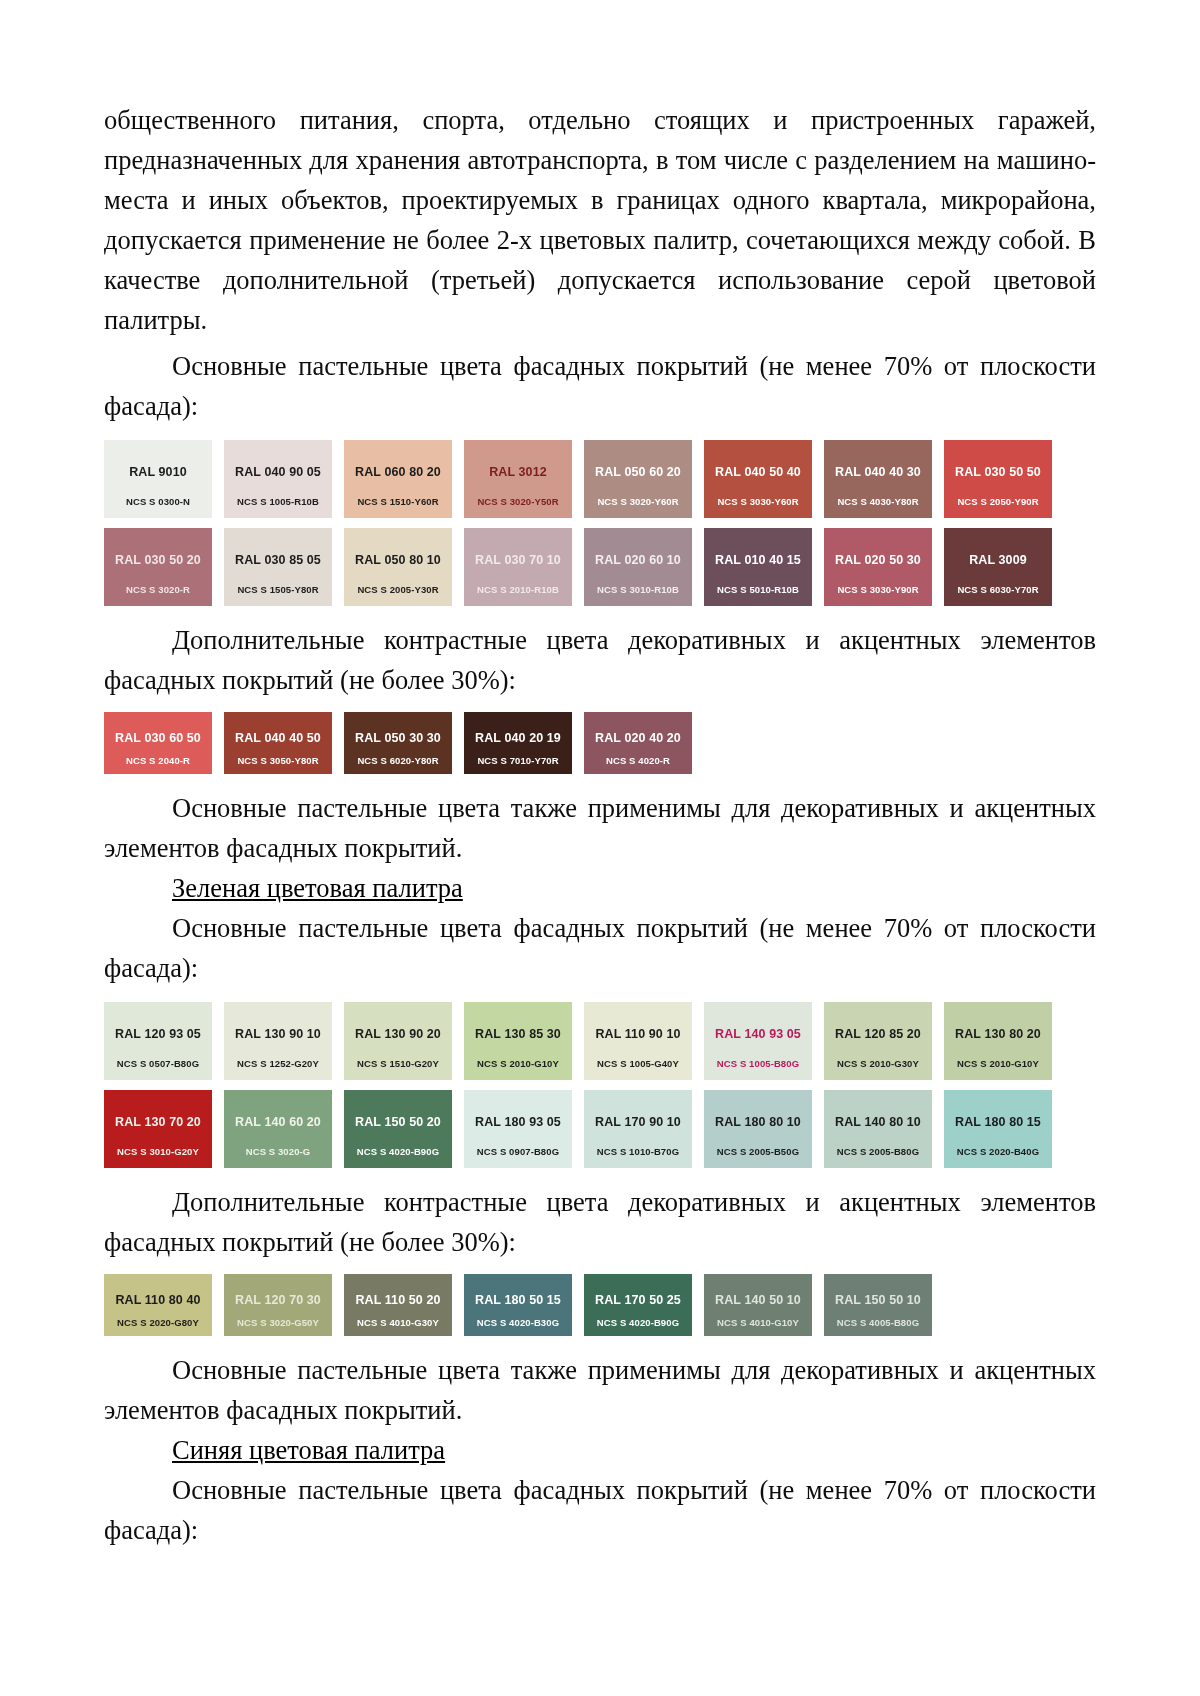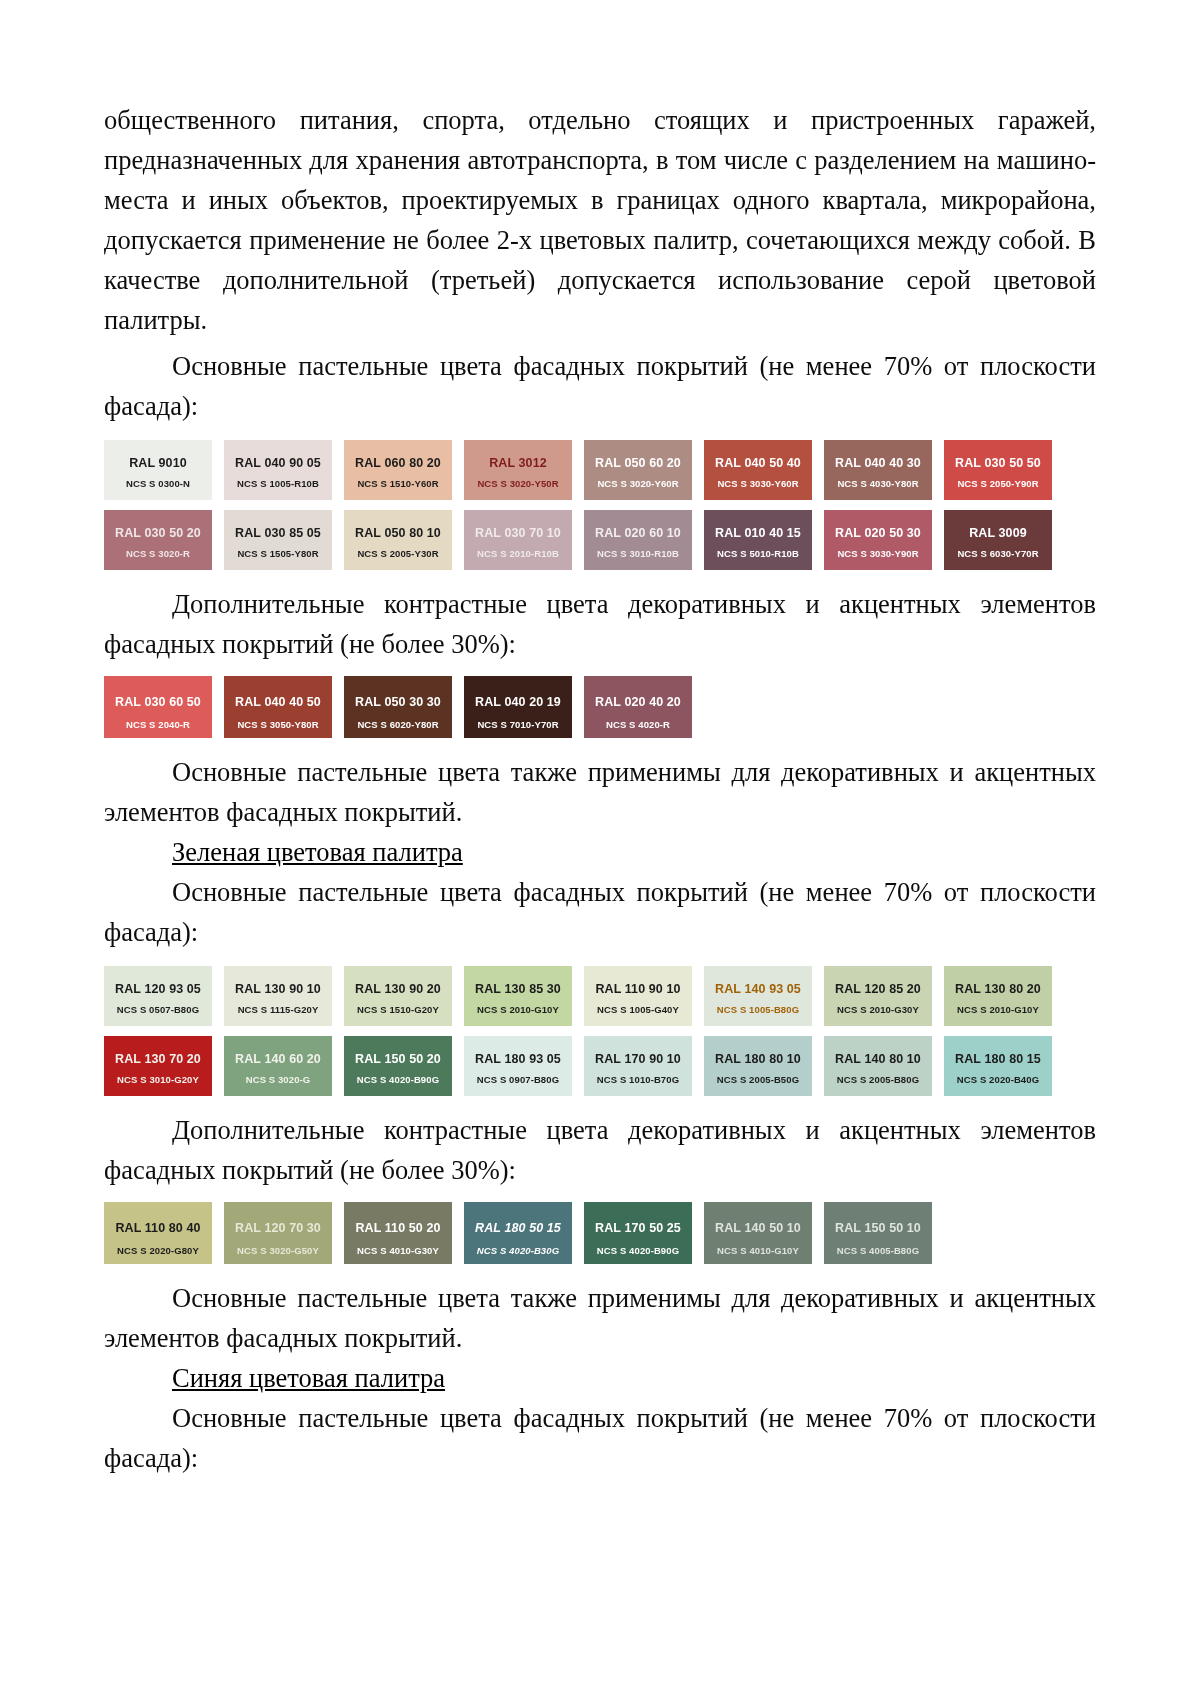--- a/index.html
+++ b/index.html
@@ -44,21 +44,21 @@
     flex-wrap:nowrap;
     gap:0px;
     margin:0;
   }
   .swatch-grid.main{ margin-top:14px; }
   .swatch-grid.second{ margin-top:10px; }
   .swatch-grid.contrast{ margin-top:12px; }
 
   .swatch{
     width:108px;
-    height:60px;
+    height:78px;
     margin-right:12px;
     position:relative;
     display:flex;
     flex-direction:column;
     align-items:center;
     justify-content:center;
     box-sizing:border-box;
     overflow:hidden;
   }
   .swatch:last-child{ margin-right:0; }
@@ -205,35 +205,35 @@
 
   <p class="body indent">Основные пастельные цвета фасадных покрытий (не менее 70% от плоскости фасада):</p>
 
   <div class="swatch-grid main" id="green-main-row1">
       <div class="swatch" style="background: rgb(224, 232, 218); color: rgb(28, 28, 28);">
         <div class="ral">RAL 120 93 05</div>
         <div class="ncs">NCS S 0507-B80G</div>
       </div>
       <div class="swatch" style="background: rgb(230, 232, 218); color: rgb(28, 28, 28);">
         <div class="ral">RAL 130 90 10</div>
-        <div class="ncs">NCS S 1115-G20Y</div>
+        <div class="ncs">NCS S 1252-G20Y</div>
       </div>
       <div class="swatch" style="background: rgb(214, 224, 192); color: rgb(28, 28, 28);">
         <div class="ral">RAL 130 90 20</div>
         <div class="ncs">NCS S 1510-G20Y</div>
       </div>
       <div class="swatch" style="background: rgb(194, 215, 162); color: rgb(28, 28, 28);">
         <div class="ral">RAL 130 85 30</div>
         <div class="ncs">NCS S 2010-G10Y</div>
       </div>
       <div class="swatch" style="background: rgb(232, 233, 212); color: rgb(28, 28, 28);">
         <div class="ral">RAL 110 90 10</div>
         <div class="ncs">NCS S 1005-G40Y</div>
       </div>
-      <div class="swatch" style="background: rgb(223, 231, 220); color: #a16207;">
+      <div class="swatch" style="background: rgb(223, 231, 220); color: #be185d;">
         <div class="ral">RAL 140 93 05</div>
         <div class="ncs">NCS S 1005-B80G</div>
       </div>
       <div class="swatch" style="background: rgb(200, 212, 178); color: rgb(28, 28, 28);">
         <div class="ral">RAL 120 85 20</div>
         <div class="ncs">NCS S 2010-G30Y</div>
       </div>
       <div class="swatch" style="background: rgb(192, 207, 166); color: rgb(28, 28, 28);">
         <div class="ral">RAL 130 80 20</div>
         <div class="ncs">NCS S 2010-G10Y</div>
@@ -284,21 +284,21 @@
         <div class="ncs">NCS S 2020-G80Y</div>
       </div>
       <div class="swatch small" style="background: rgb(163, 168, 120); color: rgb(232, 232, 216);">
         <div class="ral">RAL 120 70 30</div>
         <div class="ncs">NCS S 3020-G50Y</div>
       </div>
       <div class="swatch small" style="background: rgb(120, 122, 99); color: rgb(255, 255, 255);">
         <div class="ral">RAL 110 50 20</div>
         <div class="ncs">NCS S 4010-G30Y</div>
       </div>
-      <div class="swatch small" style="background: rgb(76, 117, 123); color: rgb(255, 255, 255); font-style: italic;">
+      <div class="swatch small" style="background: rgb(76, 117, 123); color: rgb(255, 255, 255);">
         <div class="ral">RAL 180 50 15</div>
         <div class="ncs">NCS S 4020-B30G</div>
       </div>
       <div class="swatch small" style="background: rgb(60, 110, 87); color: rgb(255, 255, 255);">
         <div class="ral">RAL 170 50 25</div>
         <div class="ncs">NCS S 4020-B90G</div>
       </div>
       <div class="swatch small" style="background: rgb(111, 127, 114); color: rgb(223, 228, 222);">
         <div class="ral">RAL 140 50 10</div>
         <div class="ncs">NCS S 4010-G10Y</div>

